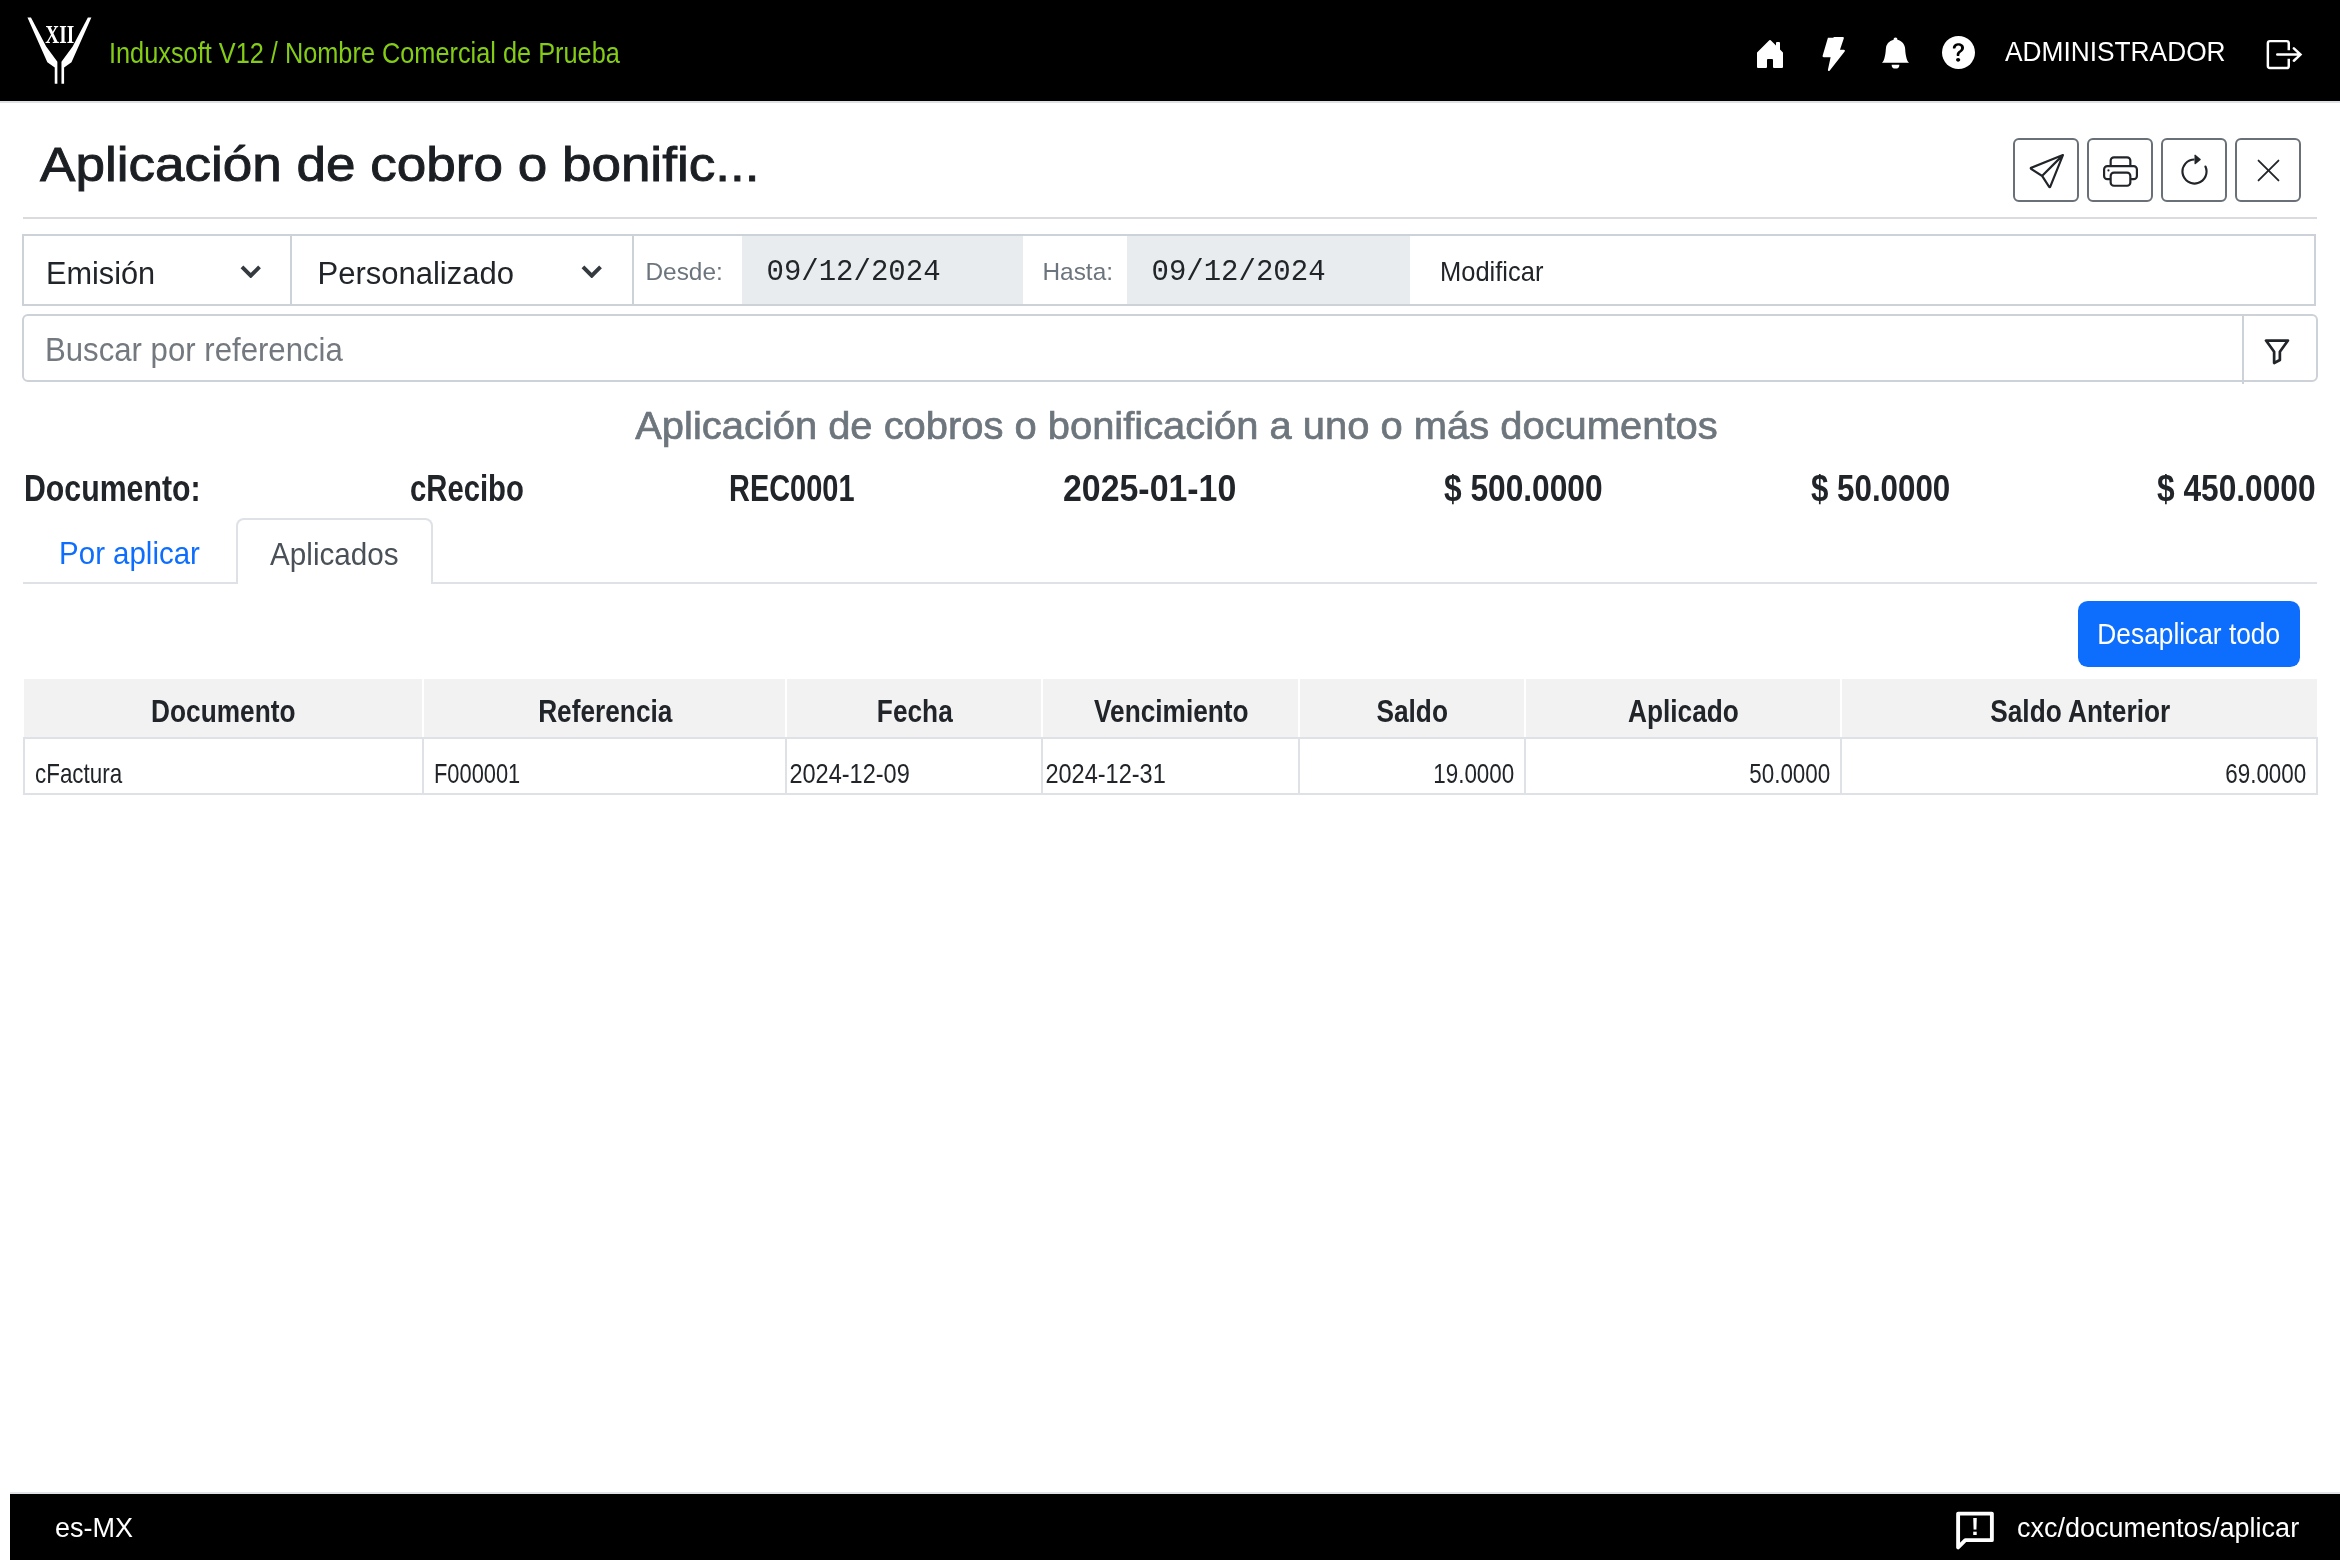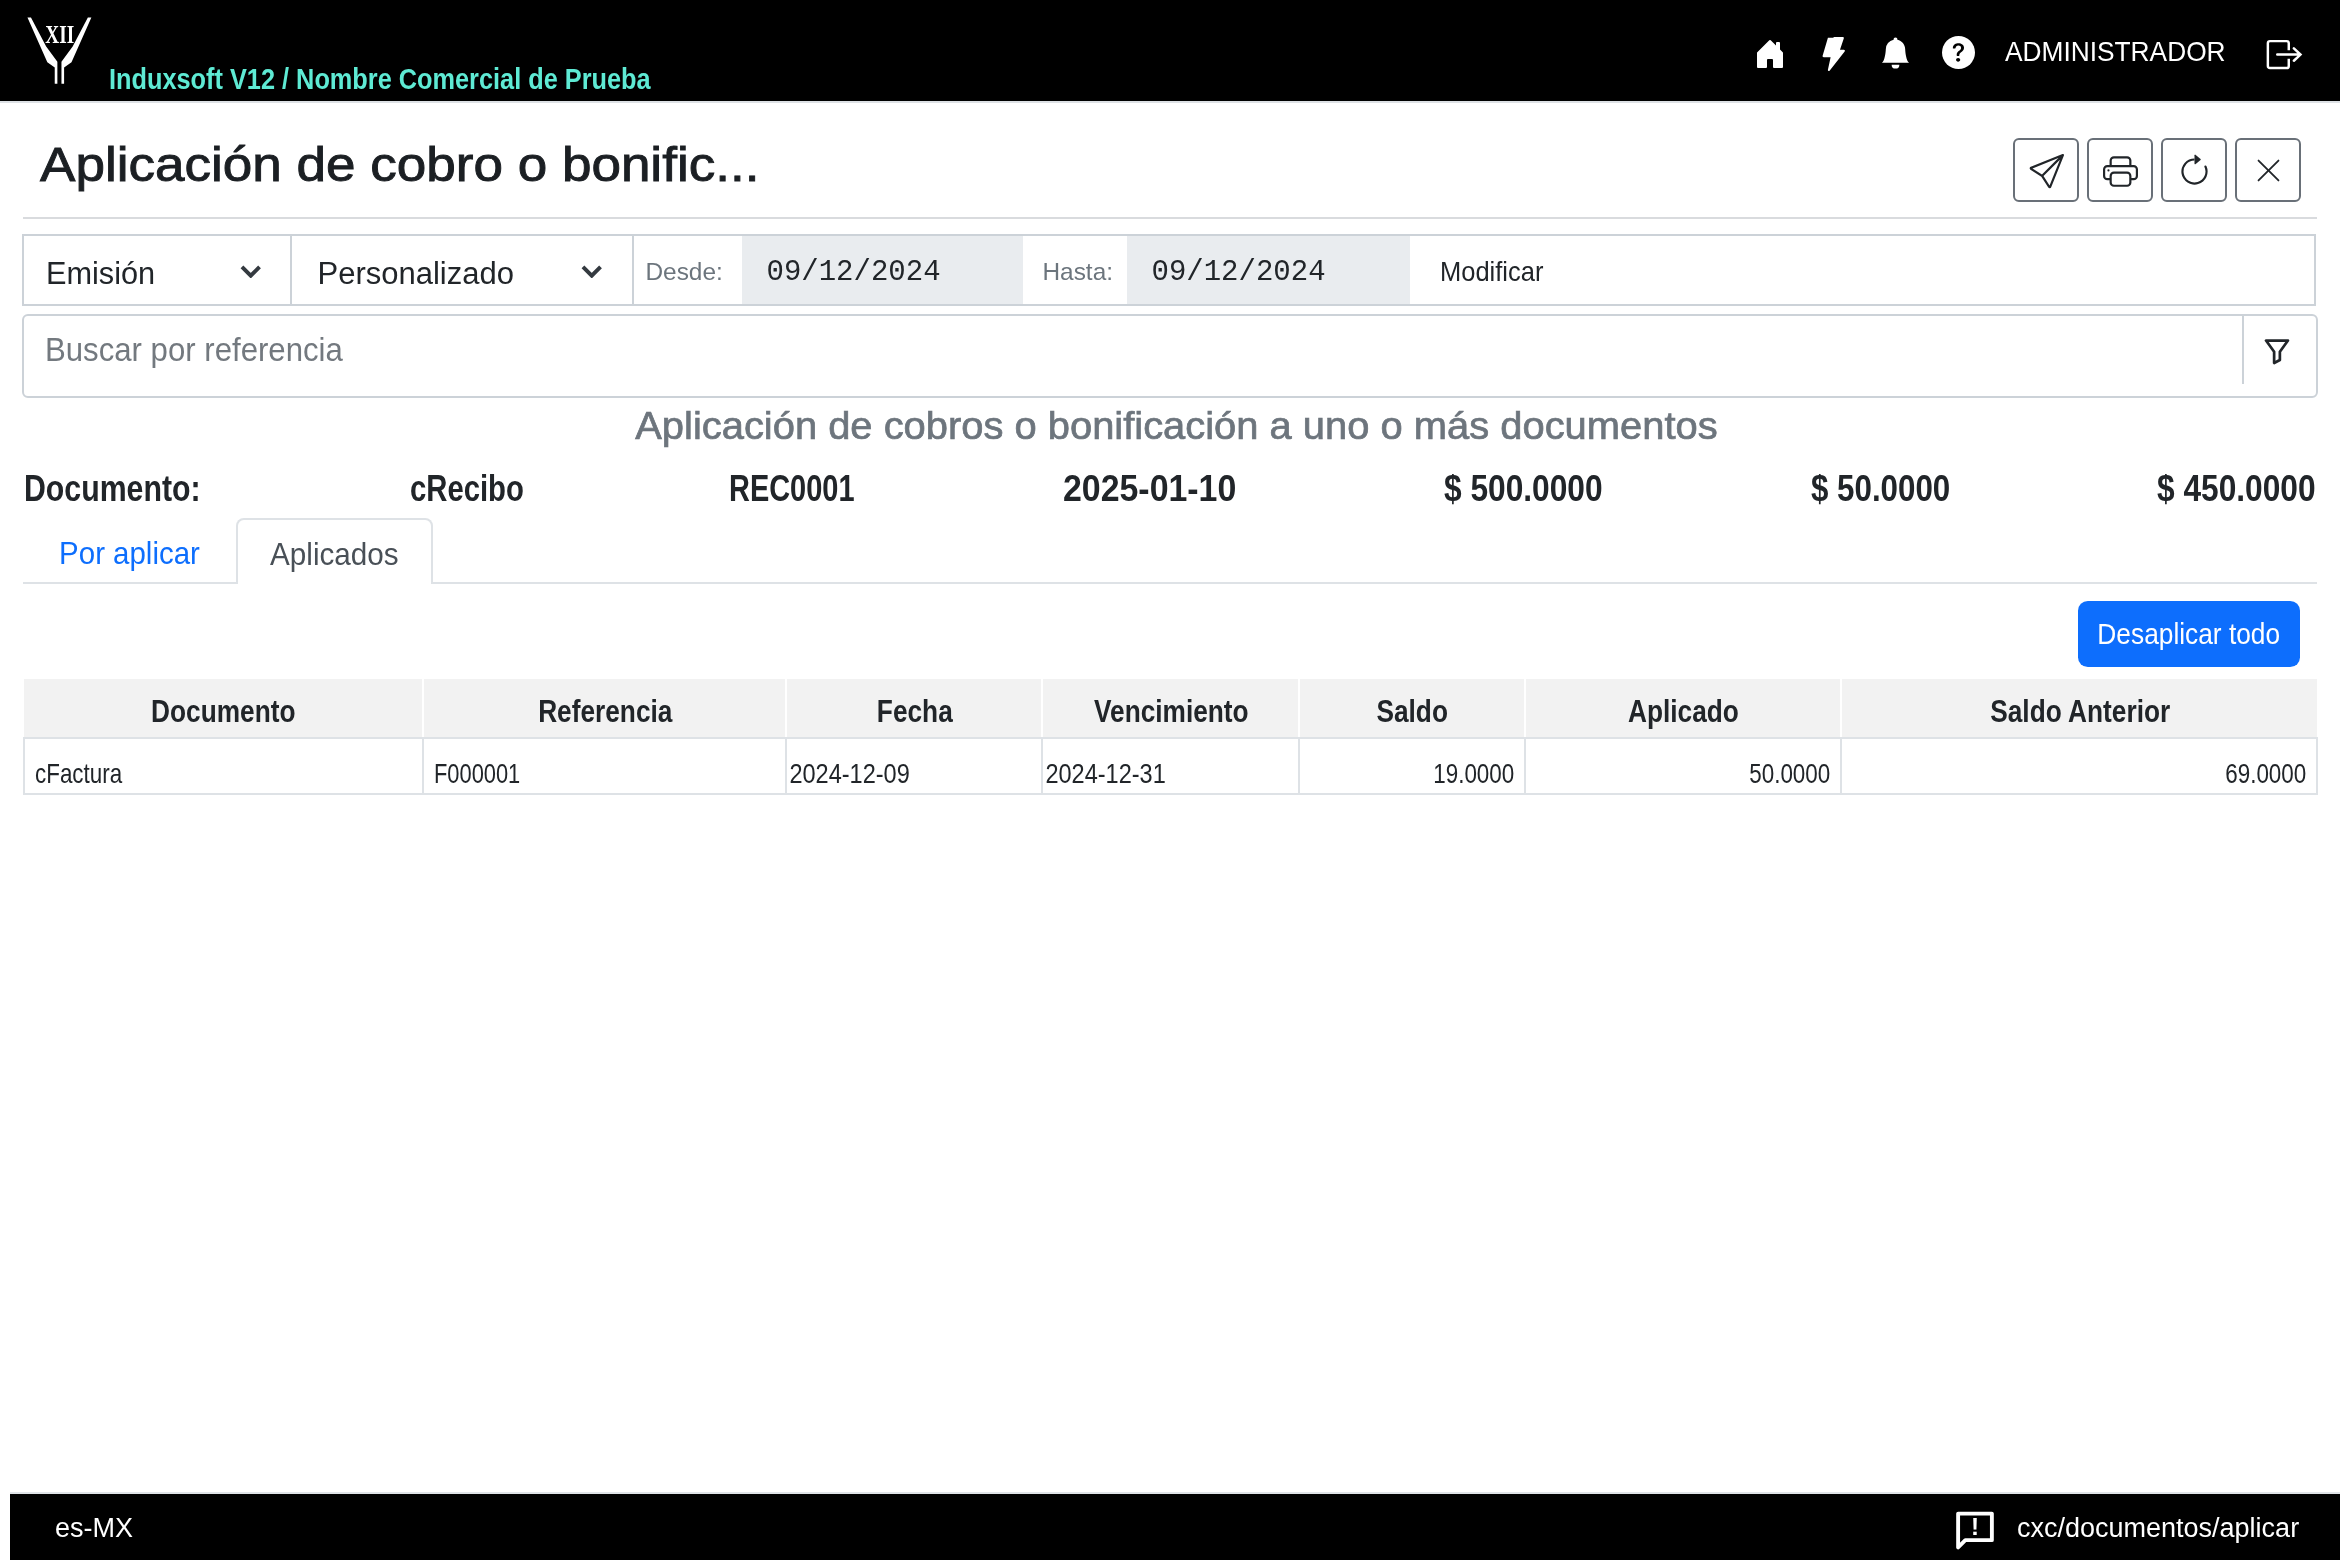--- a/index.html
+++ b/index.html
@@ -2,37 +2,37 @@
 <html><head>
 <meta charset="utf-8">
 <style>
 * { margin:0; padding:0; box-sizing:border-box; }
 html,body { width:2341px; height:1560px; background:#fff; font-family:"Liberation Sans", sans-serif; overflow:hidden; position:relative; }
 .abs { position:absolute; }
 .sx { display:inline-block; transform-origin:0 50%; white-space:pre; }
 
 
 #topbar { position:absolute; left:0; top:0; width:2341px; height:103px; background:#000; border-bottom:2px solid #dde1e5; }
-#brand { position:absolute; left:109px; top:39px; font-size:29px; font-weight:bold; color:#5eead4; line-height:29px;margin-top:26px; }
+#brand { position:absolute; left:109px; top:39px; font-size:29px; font-weight:normal; color:#84cc16; line-height:29px; }
 
 
 #pagetitle { position:absolute; left:40px; top:141px; font-size:48px; font-weight:normal; -webkit-text-stroke:0.9px #1b1f23; color:#1b1f23; line-height:48px; }
 .actbtn { position:absolute; top:138px; width:66px; height:64px; border:2.9px solid #697078; border-radius:5.9px; background:#fff; }
 #hr1 { position:absolute; left:23.4px; top:217px; width:2294px; height:2px; background:#d9dbde; }
 
 
 #ctl { position:absolute; left:21.5px; top:234px; width:2294px; height:72px; border:2px solid #ccd2d8; background:#fff; }
 .ctlsep { position:absolute; top:-2px; width:2px; height:72px; background:#ccd2d8; }
 .ctltext { position:absolute; font-size:31px; color:#212529; line-height:31px; }
 .ctlgray { position:absolute; font-size:24.4px; color:#6c757d; line-height:24.4px; top:24.4px; }
 .datebox { position:absolute; top:0; height:68px; background:#e9ecef; }
 .datetext { position:absolute; top:22.4px; font-family:"Liberation Mono", monospace; font-size:29px; color:#212529; line-height:29px; }
 
 
-#search { position:absolute; left:21.5px; top:314px; width:2296px; height:84px; border:2px solid #ccd2d8; border-radius:5.9px; background:#fff; }
+#search { position:absolute; left:21.5px; top:314px; width:2296px; height:68px; border:2px solid #ccd2d8; border-radius:5.9px; background:#fff; }
 #search .vsep { position:absolute; right:72px; top:0px; width:2px; height:68px; background:#ccd2d8; }
 
 
 #grayhead { position:absolute; left:5.9px; top:407px; width:2341px; text-align:center; font-size:38px; font-weight:normal; -webkit-text-stroke:0.7px #6d757d; color:#6d757d; line-height:38px; }
 
 
 .docitem { position:absolute; top:471px; font-size:36px; font-weight:bold; color:#212529; line-height:36px; }
 
 
 #tabline { position:absolute; left:23.4px; top:582px; width:2294px; height:2px; background:#dee2e6; }

